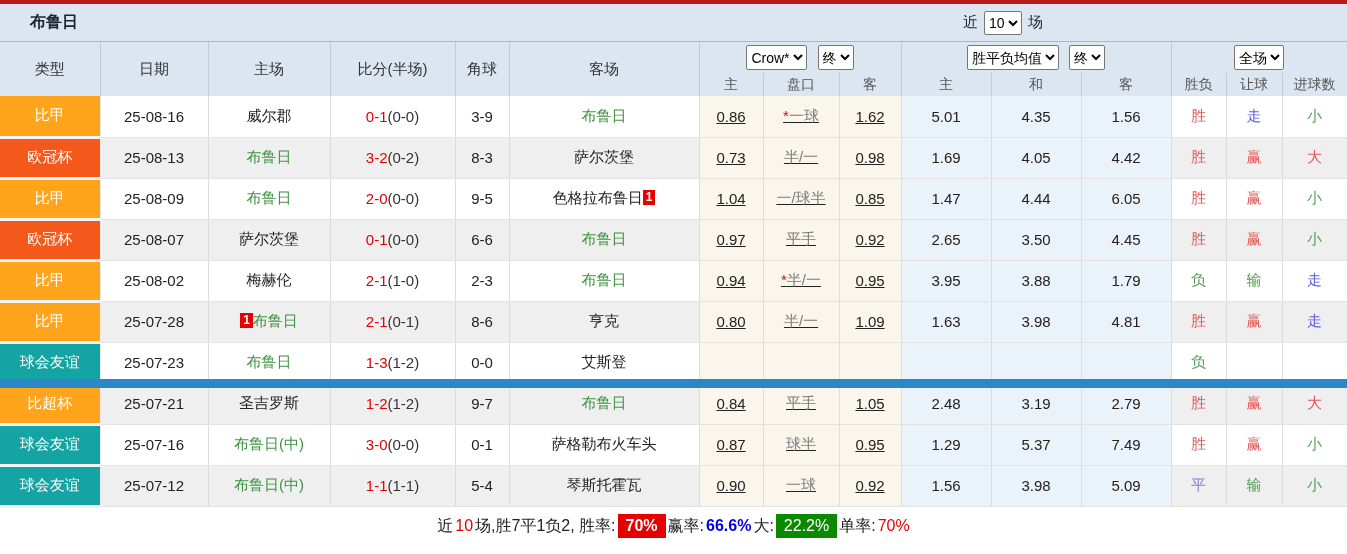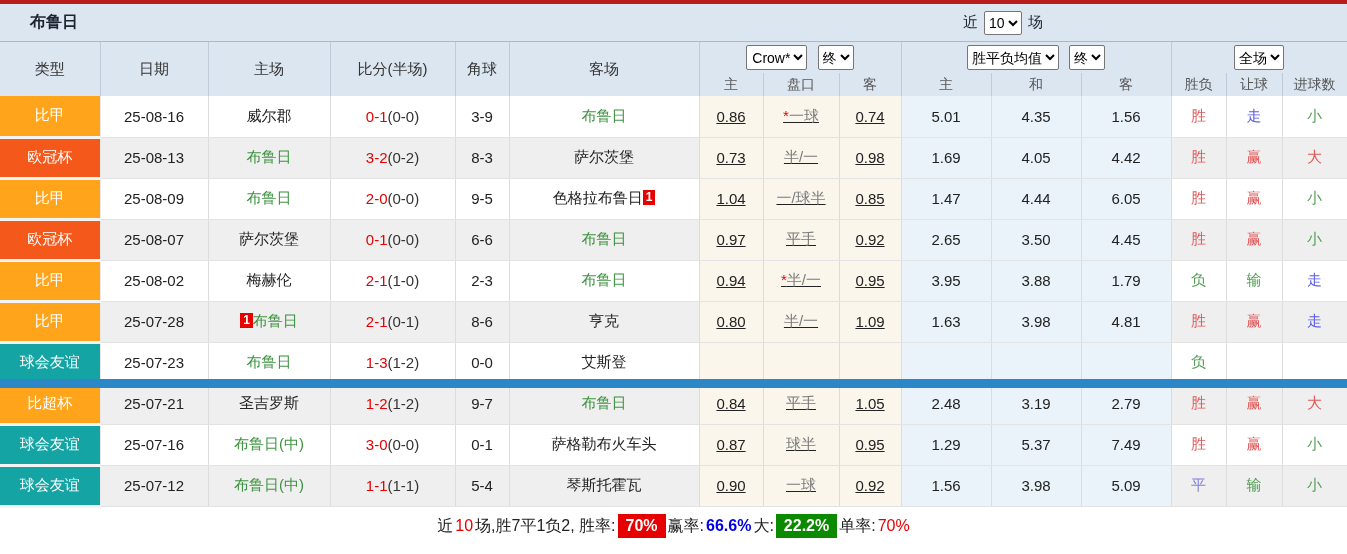--- a/index.html
+++ b/index.html
@@ -25,21 +25,21 @@
   .filter input { width:16px; height:16px; margin:0 2px 0 0; accent-color:#2196f3; }
 
   
   table { border-collapse:collapse; table-layout:fixed; width:1347px; }
   thead th { background:#dce6f1; font-weight:normal; color:#333; font-size:15px; }
   thead tr.hrow1 th { height:31px; border-bottom:none; }
   thead tr.hrow2 th { height:23px; color:#555; font-size:14px; border-right:1px solid #bfcbd9; }
   thead th.span2 { border-right:1px solid #bfcbd9; border-bottom:1px solid #c5d0dd; }
   thead th.group { border-right:1px solid #bfcbd9; }
   thead select {
-    font-size:14px; background:#fff; border:1px solid #767676; border-radius:2px; height:25px; margin:0 3px;text-align:right;
+    font-size:14px; background:#fff; border:1px solid #767676; border-radius:2px; height:25px; margin:0 3px;
   }
   tbody td {
     height:41px; text-align:center; font-size:15px; color:#222;
     border-right:1px solid #dcdcdc; border-bottom:1px solid #e3e3e3;
     overflow:hidden; white-space:nowrap;
   }
   tbody tr.even td { background:#efefef; }
   tbody tr.odd  td { background:#ffffff; }
   
   tbody td.crow { background:#fbf6ec !important;text-decoration:underline; }
@@ -65,21 +65,21 @@
 
   
   .summary {
     height:37px; display:flex; align-items:center; justify-content:center;
     font-size:16px; color:#222; background:#fff;
   }
   .summary span { margin:0 1px; }
   .seg-red   { color:#e60000; }
   .seg-blue  { color:#0000e6; font-weight:bold; }
   .seg-badge-red   { background:#e60000; color:#fff; padding:3px 8px; font-weight:bold; margin:0 4px; }
-  .seg-badge-green { background:#0b8a00; color:#fff; padding:3px 8px; font-weight:bold; margin:0 4px; }
+  .seg-badge-green { background:#0b8a00; color:#fff; padding:3px 8px; font-weight:normal; margin:0 4px; }
 
   .bottom-bar { position:absolute; left:0; bottom:0; width:1347px; height:9px; background:#2b87c6; }
 </style>
 </head>
 <body>
 
 <div class="app">
 
   <div class="topbar">
     <div class="team-title">布鲁日</div>
@@ -145,21 +145,21 @@
     <tbody>
         <tr class="odd">
           <td class="type-cell type-orange">比甲</td>
           <td>25-08-16</td>
           <td><span>威尔郡</span></td>
           <td><span class="score-main">0-1</span><span class="score-half">(0-0)</span></td>
           <td>3-9</td>
           <td><span class="team-green">布鲁日</span></td>
           <td class="crow">0.86</td>
           <td class="crow"><span class="star">*</span><span class="hcp">一球</span></td>
-          <td class="crow">0.74</td>
+          <td class="crow">1.62</td>
           <td class="avgc">5.01</td>
           <td class="avgc">4.35</td>
           <td class="avgc">1.56</td>
           <td class="c-red">胜</td>
           <td class="c-blue">走</td>
           <td class="c-green">小</td>
         </tr>
         <tr class="even">
           <td class="type-cell type-deep">欧冠杯</td>
           <td>25-08-13</td>

